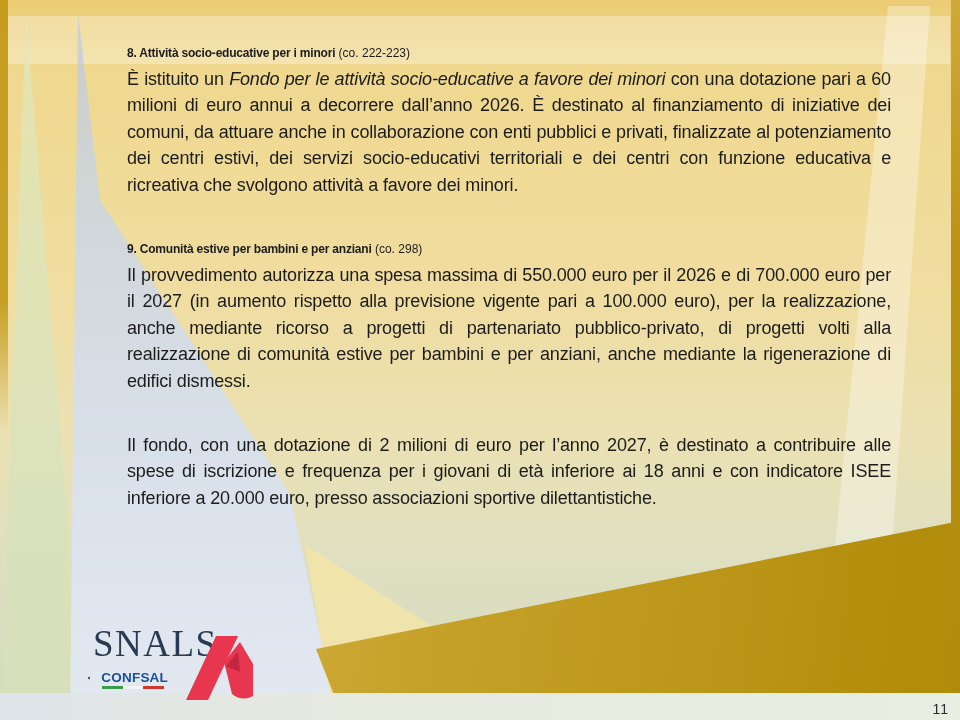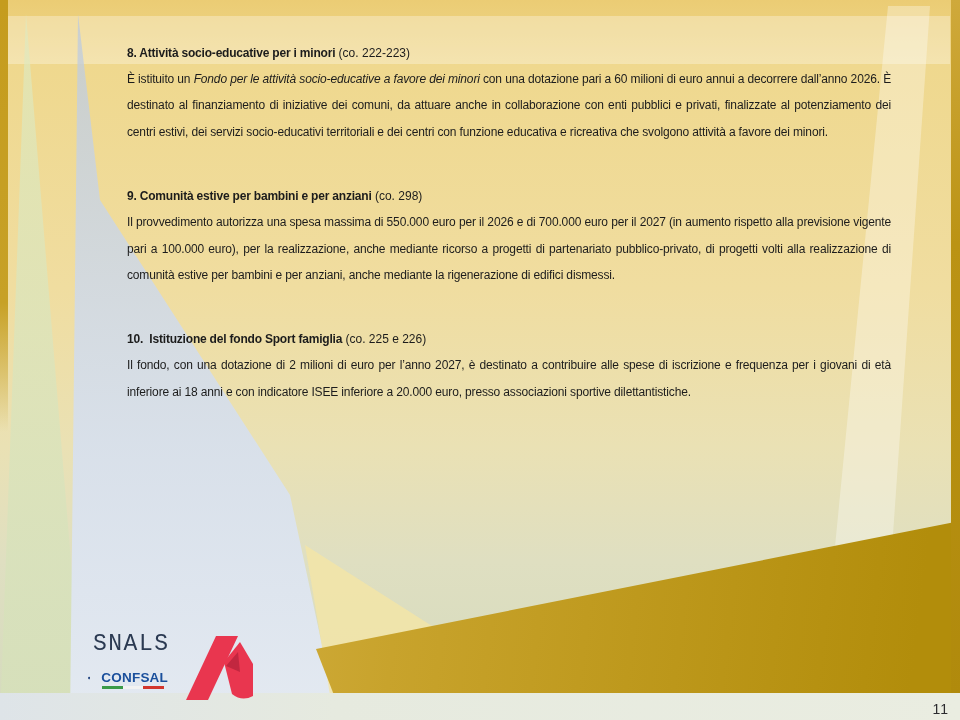--- a/index.html
+++ b/index.html
@@ -19,25 +19,25 @@
     background:linear-gradient(180deg,#C59C1E 0%,#C7A126 42%,rgba(200,165,45,0) 60%);}
   .border-right{position:absolute;right:0;top:0;width:9px;height:696px;
     background:linear-gradient(180deg,#CFA93B 0%,#BB9314 35%,#B08A0C 100%);}
   .bottom-strip{position:absolute;left:0;bottom:0;width:960px;height:27px;
     background:linear-gradient(90deg,#DEE4E8 0%,#E6EADF 35%,#EAEDE1 100%);}
 
   .content{position:absolute;left:127px;top:40px;width:764px;color:#1C1C1C;}
   .section{margin:0 0 38px 0;}
   .sec-title{font-size:12px;line-height:26px;white-space:pre-wrap;}
   .sec-title b{font-weight:bold;letter-spacing:-0.2px;}
-  .sec-body{margin:0;font-size:12px;line-height:26.4px;text-align:justify;letter-spacing:-0.15px;white-space:pre-wrap;}
+  .sec-body{margin:0;font-size:18px;line-height:26.4px;text-align:justify;letter-spacing:-0.15px;white-space:pre-wrap;}
   .sec-body i{font-style:italic;}
 
   .logo{position:absolute;left:88px;top:626px;width:212px;height:82px;}
-  .snals{position:absolute;left:5px;top:1px;font-family:Liberation Mono, monospace;font-size:23px;line-height:34px;color:#2B3A52;letter-spacing:1.5px;}
+  .snals{position:absolute;left:5px;top:1px;font-family:Liberation Serif, serif;font-size:37px;line-height:34px;color:#2B3A52;letter-spacing:1.5px;}
   .ribbon{position:absolute;left:94px;top:4px;}
   .acronym{position:absolute;left:117px;top:2px;}
   .acr-row{font-size:11px;line-height:14px;font-weight:bold;letter-spacing:0.8px;color:#A3A3A3;white-space:nowrap;}
   .acr-row .f{color:#6F6F6F;}
   .acr-row.wide{letter-spacing:3.5px;}
   .confsal-row{position:absolute;left:0;top:44px;width:80px;}
   .confsal-inner{display:flex;align-items:center;gap:11px;}
   .confsal-text{font-size:13.5px;font-weight:bold;color:#1A4F9C;letter-spacing:0.2px;}
   .tricolor{display:flex;height:2.5px;width:62px;margin:1px 0 0 14px;}
   .tricolor span{flex:1;}
@@ -66,21 +66,20 @@
       <div class="sec-title"><b>8. Attività socio-educative per i minori</b><span> (co. 222-223)</span></div>
       <p class="sec-body"><span>È istituito un </span><i>Fondo per le attività socio-educative a favore dei minori</i><span> con una dotazione pari a 60 milioni di euro annui a decorrere dall’anno 2026. È destinato al finanziamento di iniziative dei comuni, da attuare anche in collaborazione con enti pubblici e privati, finalizzate al potenziamento dei centri estivi, dei servizi socio-educativi territoriali e dei centri con funzione educativa e ricreativa che svolgono attività a favore dei minori.</span></p>
     </div>
 
     <div class="section">
       <div class="sec-title"><b>9. Comunità estive per bambini e per anziani</b><span> (co. 298)</span></div>
       <p class="sec-body">Il provvedimento autorizza una spesa massima di 550.000 euro per il 2026 e di 700.000 euro per il 2027 (in aumento rispetto alla previsione vigente pari a 100.000 euro), per la realizzazione, anche mediante ricorso a progetti di partenariato pubblico-privato, di progetti volti alla realizzazione di comunità estive per bambini e per anziani, anche mediante la rigenerazione di edifici dismessi.</p>
     </div>
 
     <div class="section">
-      <div class="sec-title"><b>10.  Istituzione del fondo Sport famiglia</b><span> (co. 225 e 226)</span></div>
       <p class="sec-body">Il fondo, con una dotazione di 2 milioni di euro per l’anno 2027, è destinato a contribuire alle spese di iscrizione e frequenza per i giovani di età inferiore ai 18 anni e con indicatore ISEE inferiore a 20.000 euro, presso associazioni sportive dilettantistiche.</p>
     </div>
 
   </div>
 
   <div class="logo">
     <div class="snals">SNALS</div>
 
     <svg class="ribbon" width="78" height="76" viewBox="0 0 78 76">
       <polygon points="4,70 34,6 56,6 26,70" fill="#E9364F"></polygon>

